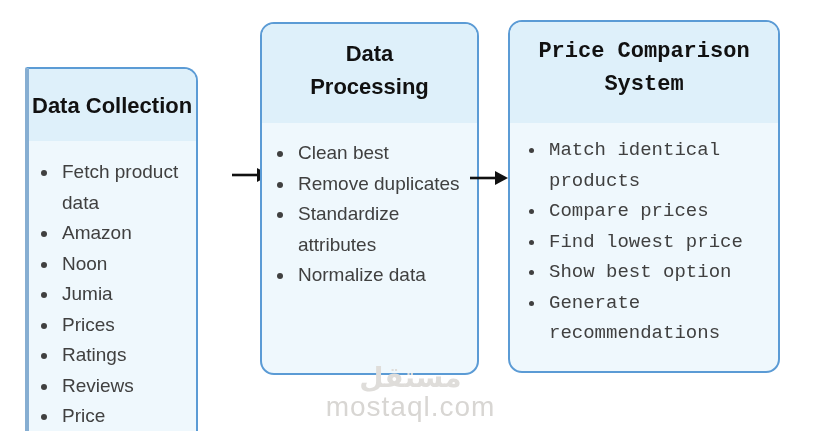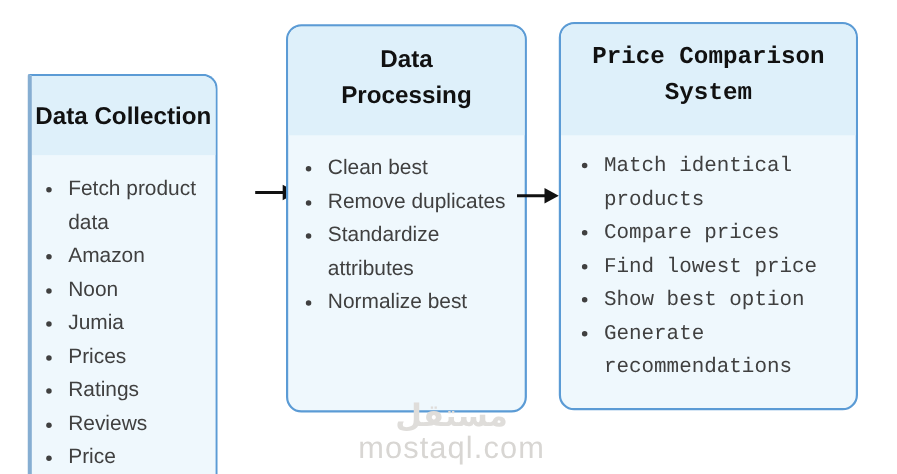--- a/index.html
+++ b/index.html
@@ -130,21 +130,21 @@
   </svg>
 
   <div class="flow-box box-2">
     <div class="box-header">
       <div class="title-inner">Data Processing</div>
     </div>
     <ul class="box-list">
       <li>Clean best</li>
       <li>Remove duplicates</li>
       <li>Standardize attributes</li>
-      <li>Normalize best</li>
+      <li>Normalize data</li>
     </ul>
   </div>
 
   <svg class="flow-arrow arrow-2" width="40" height="22" viewBox="0 0 40 22">
     <line x1="1" y1="11" x2="27" y2="11" stroke="#111111" stroke-width="2.6"></line>
     <polygon points="26,4 39,11 26,18" fill="#111111"></polygon>
   </svg>
 
   <div class="flow-box box-3">
     <div class="box-header">

